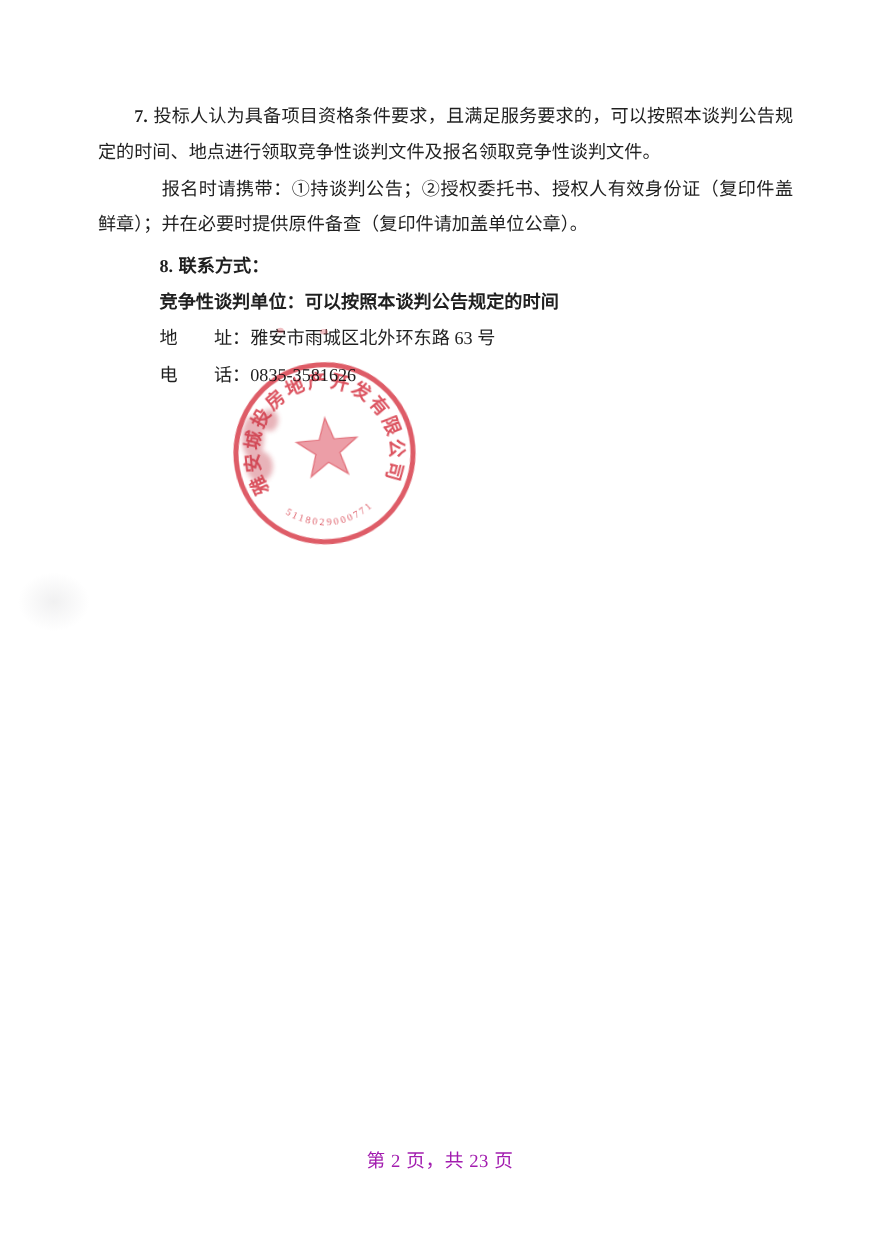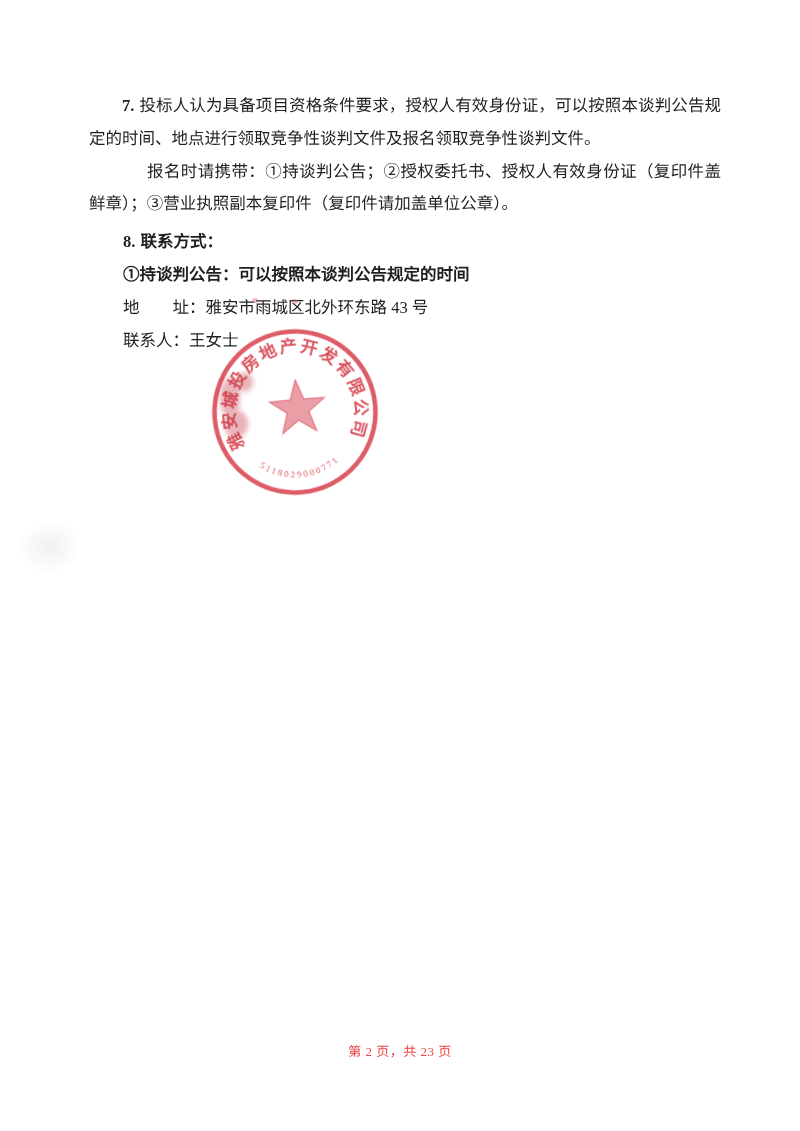--- a/index.html
+++ b/index.html
@@ -20,28 +20,28 @@
     font-size:16.5px;
     line-height:32.8px;
     text-align:justify;
   }
   .para { text-align:justify; }
   .indent-2  { text-indent:33px; }
   .indent-35 { text-indent:58px; }
   .indent-15 { text-indent:35px; }
   .num { margin-right:5px; font-weight:bold; }
   .contact { margin-top:4px; padding-left:34px; line-height:33px; }
-  .contact-row { white-space:nowrap; }
+  .contact-row { white-space:nowrap;margin-left:22px; }
   .bold { font-weight:bold; }
   .footer {
     position:absolute; left:0; top:1041px;
     width:100%;
     text-align:center;
-    font-size:13px;
-    color:#ef4444;
+    font-size:17px;
+    color:#a21caf;
     letter-spacing:0.5px;
   }
   .stamp {
     position:absolute;
     left:207px; top:324px;
     width:176px; height:176px;
     mix-blend-mode:multiply;
     overflow:visible;
   }
   .smudge {
@@ -54,34 +54,34 @@
   .speck-1 { left:252px; top:298px; width:6px; height:5px; }
   .speck-2 { left:291px; top:299px; width:7px; height:5px; }
 </style>
 </head>
 <body>
 
 <div class="page">
 
   <div class="body-text">
 
-    <p class="para indent-2"><b class="num">7.</b><span>投标人认为具备项目资格条件要求，授权人有效身份证，可以按照本谈判公告规定的时间、地点进行领取竞争性谈判文件及报名领取竞争性谈判文件。</span></p>
+    <p class="para indent-2"><b class="num">7.</b><span>投标人认为具备项目资格条件要求，且满足服务要求的，可以按照本谈判公告规定的时间、地点进行领取竞争性谈判文件及报名领取竞争性谈判文件。</span></p>
 
-    <p class="para indent-35"><span>报名时请携带：①持谈判公告；②授权委托书、授权人有效身份证（复印件盖鲜章）；③营业执照副本复印件（复印件请加盖单位公章）。</span></p>
+    <p class="para indent-35"><span>报名时请携带：①持谈判公告；②授权委托书、授权人有效身份证（复印件盖鲜章）；并在必要时提供原件备查（复印件请加盖单位公章）。</span></p>
 
 
     <div class="contact">
       <div class="contact-row bold"><span class="num">8.</span><span>联系方式：</span></div>
 
-      <div class="contact-row bold"><span>①持谈判公告：</span><span>可以按照本谈判公告规定的时间</span></div>
+      <div class="contact-row bold"><span>竞争性谈判单位：</span><span>可以按照本谈判公告规定的时间</span></div>
 
-      <div class="contact-row"><span>地　　址：</span><span>雅安市雨城区北外环东路 43 号</span></div>
+      <div class="contact-row"><span>地　　址：</span><span>雅安市雨城区北外环东路 63 号</span></div>
 
+      <div class="contact-row"><span>电　　话：</span><span>0835-3581626</span></div>
 
-      <div class="contact-row"><span>联系人：</span><span>王女士</span></div>
     </div>
   </div>
 
   <svg class="stamp" viewBox="0 0 176 176" xmlns="http://www.w3.org/2000/svg">
     <defs>
       <filter id="ink" x="-20%" y="-20%" width="140%" height="140%">
         <feGaussianBlur stdDeviation="0.45"></feGaussianBlur>
       </filter>
       <filter id="blob" x="-60%" y="-60%" width="220%" height="220%">
         <feGaussianBlur stdDeviation="2.6"></feGaussianBlur>

